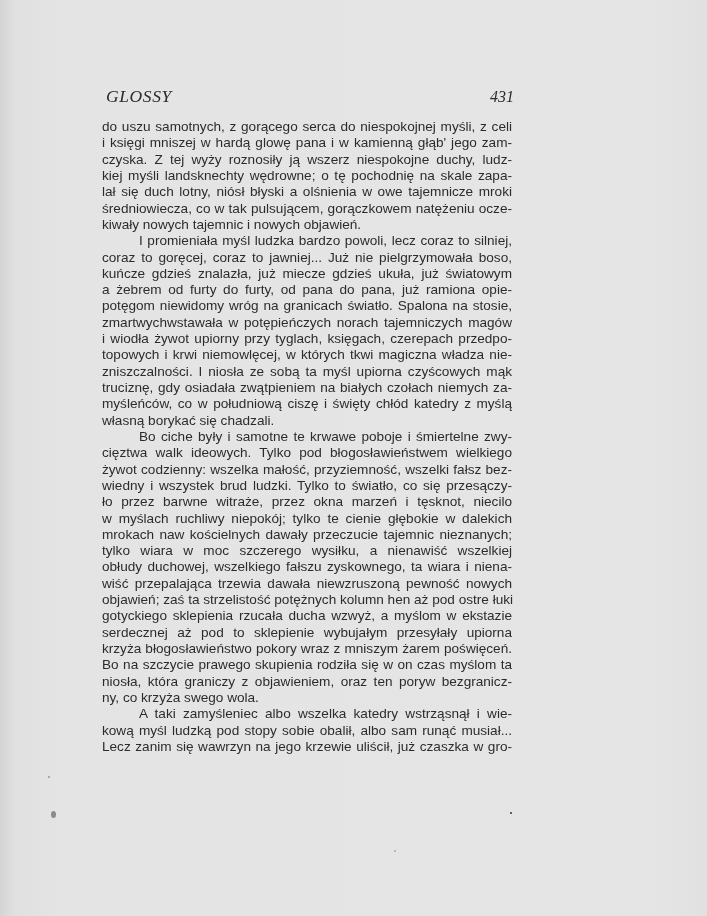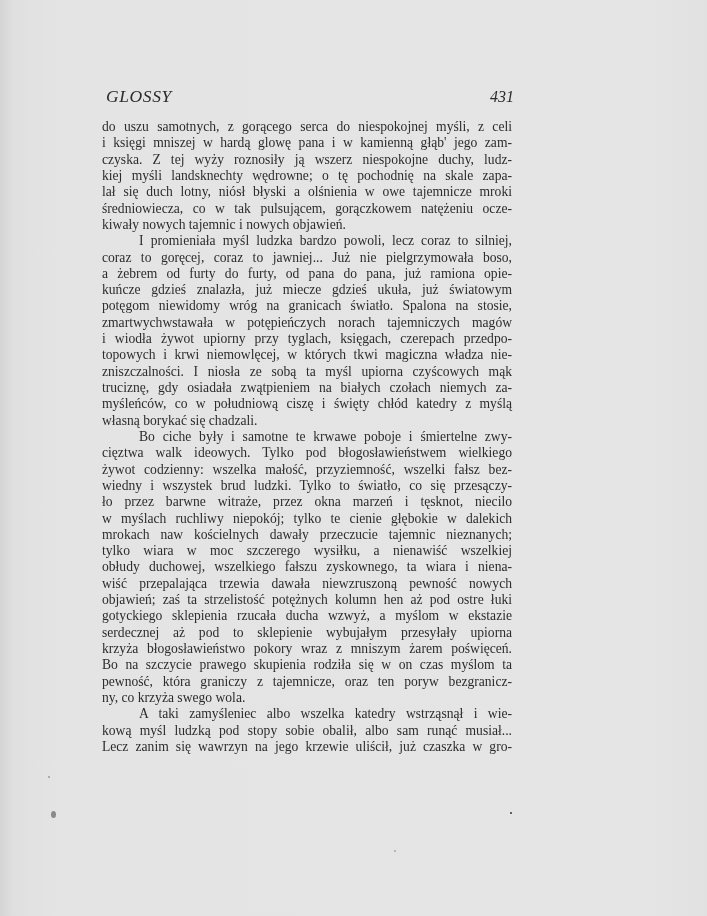--- a/index.html
+++ b/index.html
@@ -50,21 +50,21 @@
   .body-text {
     position: absolute;
     left: 102px;
     top: 119px;
     width: 410px;
   }
   .line {
     display: block;
     height: 16.32px;
     line-height: 16.32px;
-    font-family: Liberation Serif, serif;
+    font-family: Liberation Sans, sans-serif;
     font-size: 13.6px;
     white-space: nowrap;
     text-align: justify;
     text-align-last: justify;
     color: #2c2c2c;
     word-spacing: 0px;
   }
   .line.indent {
     padding-left: 37px;
   }
@@ -93,22 +93,22 @@
         <span class="line">i księgi mniszej w hardą glowę pana i w kamienną głąb' jego zam-</span>
         <span class="line">czyska. Z tej wyży roznosiły ją wszerz niespokojne duchy, ludz-</span>
         <span class="line">kiej myśli landsknechty wędrowne; o tę pochodnię na skale zapa-</span>
         <span class="line">lał się duch lotny, niósł błyski a olśnienia w owe tajemnicze mroki</span>
         <span class="line">średniowiecza, co w tak pulsującem, gorączkowem natężeniu ocze-</span>
         <span class="line last">kiwały nowych tajemnic i nowych objawień.</span>
       </div>
       <div>
         <span class="line indent">I promieniała myśl ludzka bardzo powoli, lecz coraz to silniej,</span>
         <span class="line">coraz to goręcej, coraz to jawniej... Już nie pielgrzymowała boso,</span>
+        <span class="line">kuńcze gdzieś znalazła, już miecze gdzieś ukuła, już światowym</span>
         <span class="line">a żebrem od furty do furty, od pana do pana, już ramiona opie-</span>
-        <span class="line">kuńcze gdzieś znalazła, już miecze gdzieś ukuła, już światowym</span>
         <span class="line">potęgom niewidomy wróg na granicach światło. Spalona na stosie,</span>
         <span class="line">zmartwychwstawała w potępieńczych norach tajemniczych magów</span>
         <span class="line">i wiodła żywot upiorny przy tyglach, księgach, czerepach przedpo-</span>
         <span class="line">topowych i krwi niemowlęcej, w których tkwi magiczna władza nie-</span>
         <span class="line">zniszczalności. I niosła ze sobą ta myśl upiorna czyścowych mąk</span>
         <span class="line">truciznę, gdy osiadała zwątpieniem na białych czołach niemych za-</span>
         <span class="line">myśleńców, co w południową ciszę i święty chłód katedry z myślą</span>
         <span class="line last">własną borykać się chadzali.</span>
       </div>
       <div>
@@ -120,21 +120,21 @@
         <span class="line">w myślach ruchliwy niepokój; tylko te cienie głębokie w dalekich</span>
         <span class="line">mrokach naw kościelnych dawały przeczucie tajemnic nieznanych;</span>
         <span class="line">tylko wiara w moc szczerego wysiłku, a nienawiść wszelkiej</span>
         <span class="line">obłudy duchowej, wszelkiego fałszu zyskownego, ta wiara i niena-</span>
         <span class="line">wiść przepalająca trzewia dawała niewzruszoną pewność nowych</span>
         <span class="line">objawień; zaś ta strzelistość potężnych kolumn hen aż pod ostre łuki</span>
         <span class="line">gotyckiego sklepienia rzucała ducha wzwyż, a myślom w ekstazie</span>
         <span class="line">serdecznej aż pod to sklepienie wybujałym przesyłały upiorna</span>
         <span class="line">krzyża błogosławieństwo pokory wraz z mniszym żarem poświęceń.</span>
         <span class="line">Bo na szczycie prawego skupienia rodziła się w on czas myślom ta</span>
-        <span class="line">pewność, która graniczy z tajemnicze, oraz ten poryw bezgranicz-</span>
+        <span class="line">niosła, która graniczy z objawieniem, oraz ten poryw bezgranicz-</span>
         <span class="line last">ny, co krzyża swego wola.</span>
       </div>
       <div>
         <span class="line indent">A taki zamyśleniec albo wszelka katedry wstrząsnął i wie-</span>
         <span class="line">kową myśl ludzką pod stopy sobie obalił, albo sam runąć musiał...</span>
         <span class="line">Lecz zanim się wawrzyn na jego krzewie uliścił, już czaszka w gro-</span>
       </div>
     </div>
 
   <span class="speck" style="left:51px;top:811px;width:5px;height:7px;background:#8a8a8a;"></span>

